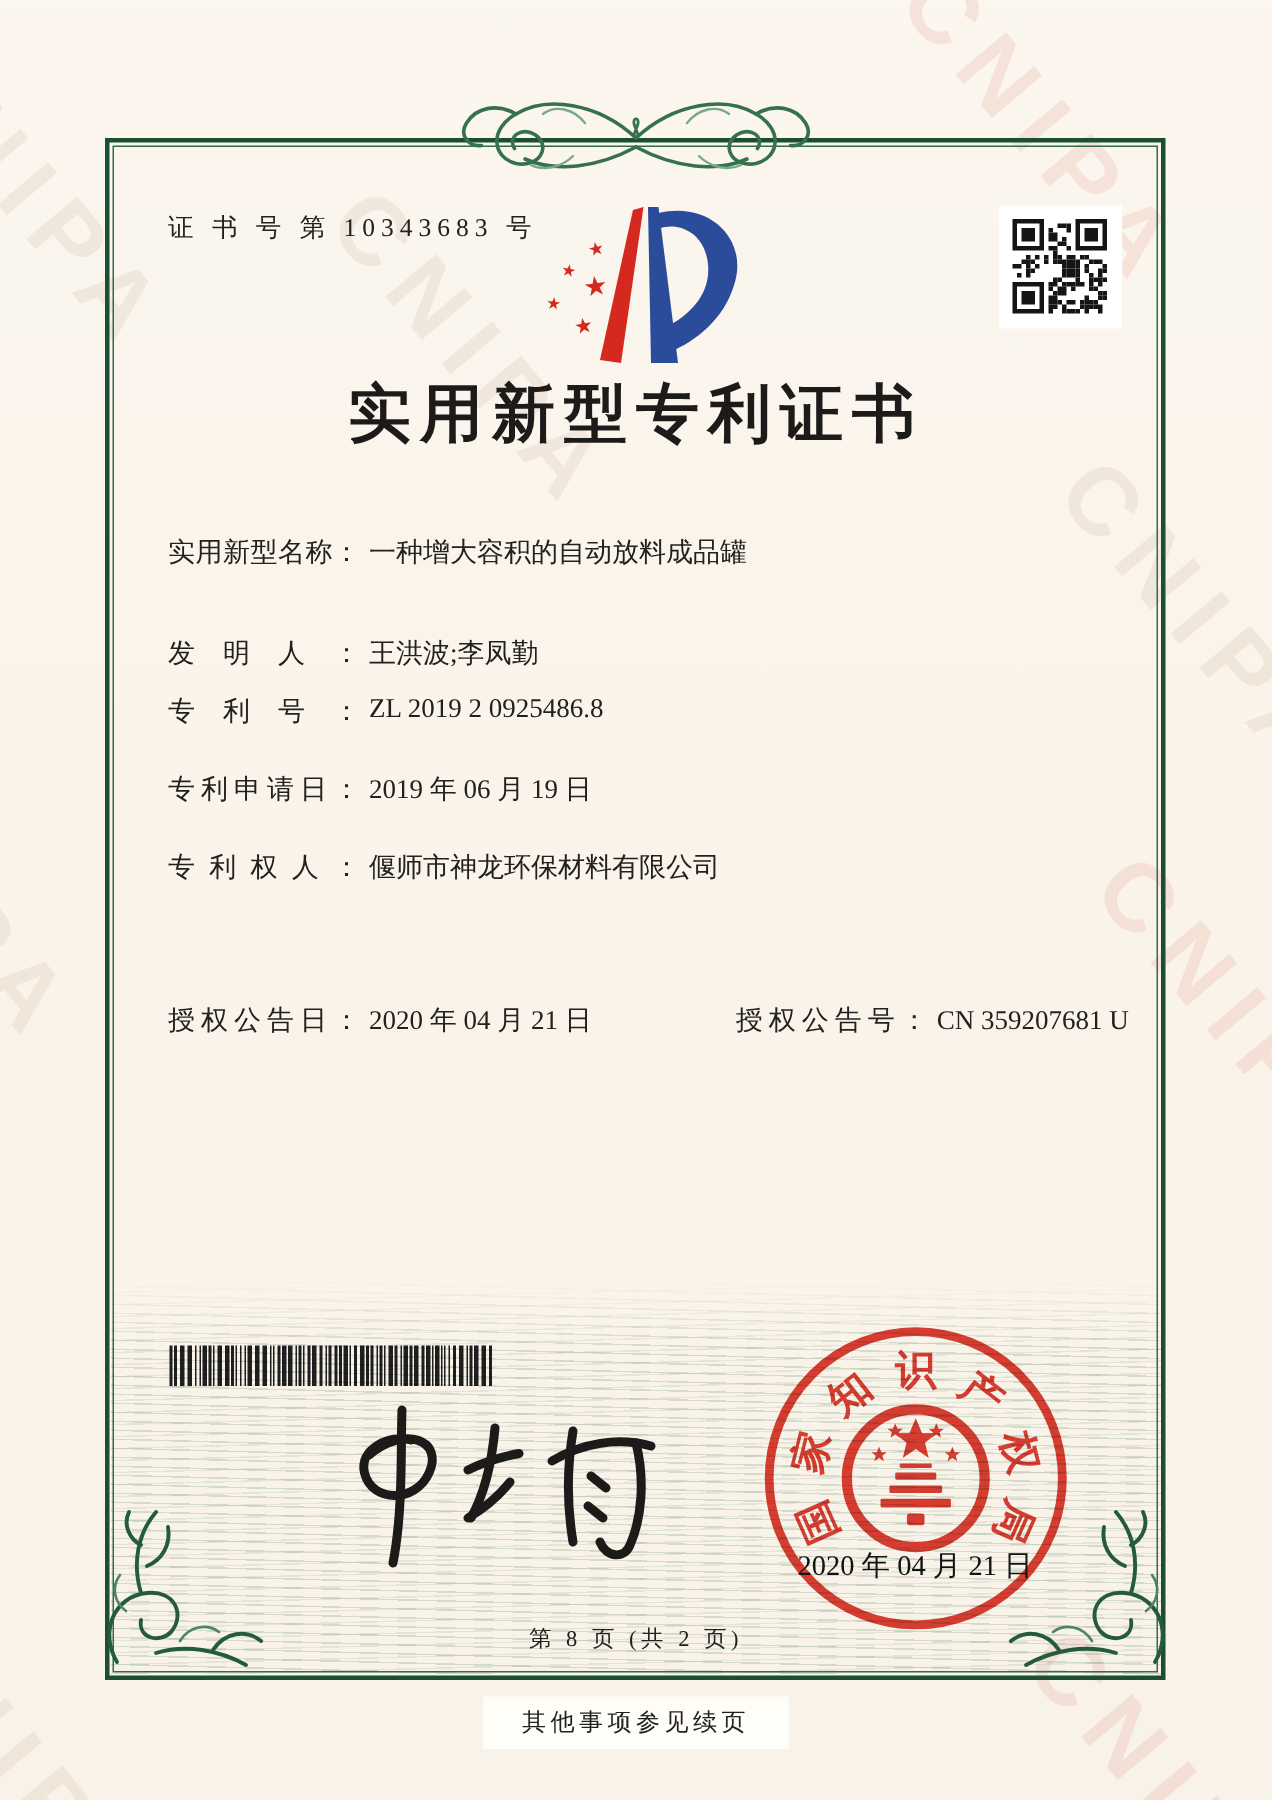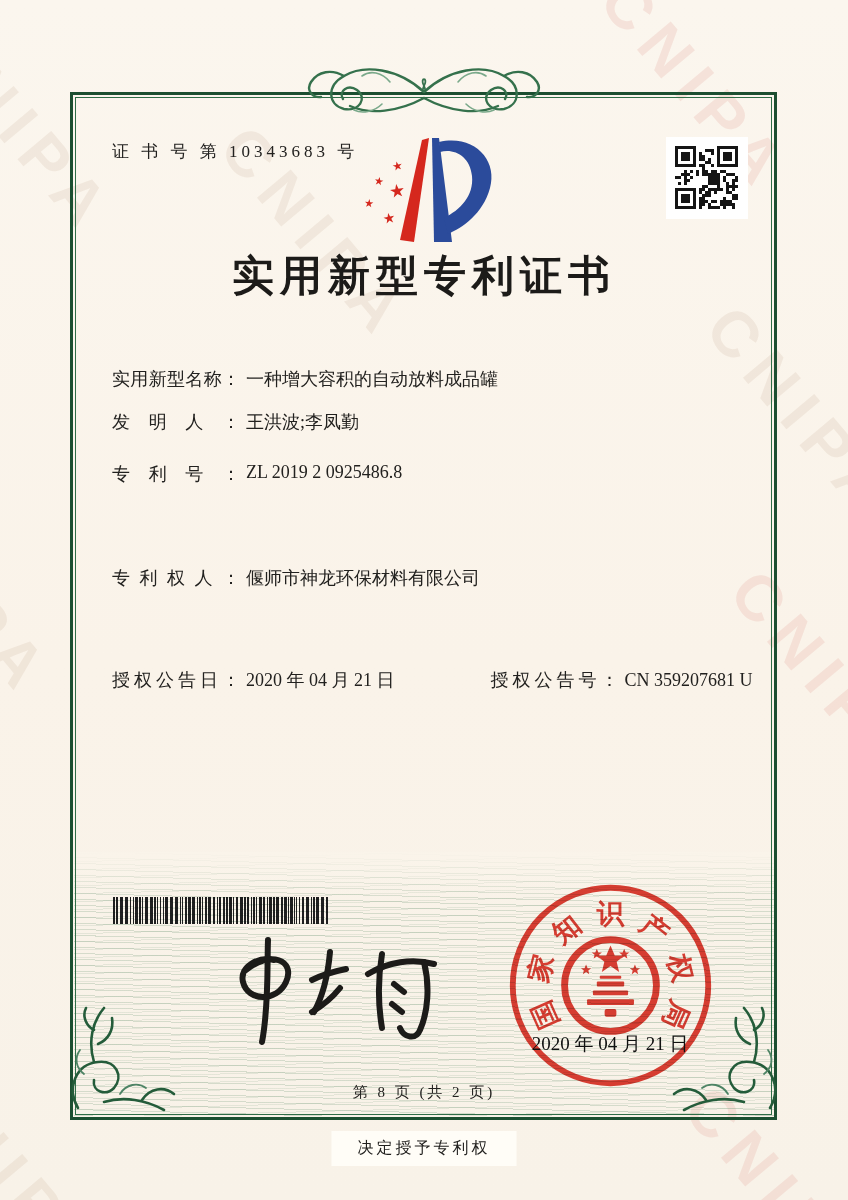--- a/index.html
+++ b/index.html
@@ -271,28 +271,31 @@
         <i style="left:36px;top:60px"></i>
         <i style="left:39px;top:60px"></i>
         <i style="left:42px;top:60px"></i>
         <i style="left:48px;top:60px"></i>
         <i style="left:57px;top:60px"></i>
       </div>
   </div>
 
   <div class="title">实用新型专利证书</div>
 
-  <div class="row" style="top:367px">
+  <div class="row" style="top:356px">
     <span class="lbl">实用新型名称：</span><span class="val">一种增大容积的自动放料成品罐</span>
   </div>
-  <div class="row" style="top:410px">
+  <div class="row" style="top:423px">
     <span class="lbl">发明人：</span><span class="val">王洪波;李凤勤</span>
   </div>
   <div class="row" style="top:462px">
     <span class="lbl">专利号：</span><span class="val">ZL 2019 2 0925486.8</span>
+  </div>
+  <div class="row" style="top:514px">
+    <span class="lbl">专利申请日：</span><span class="val">2019 年 06 月 19 日</span>
   </div>
   <div class="row" style="top:566px">
     <span class="lbl">专利权人：</span><span class="val">偃师市神龙环保材料有限公司</span>
   </div>
   <div class="row" style="top:668px">
     <span class="lbl">授权公告日：</span><span class="val">2020 年 04 月 21 日</span><span class="val2lbl">授权公告号：</span><span class="val">CN 359207681 U</span>
   </div>
 
   <div class="paras">
   </div>
@@ -415,15 +418,15 @@
         <rect x="92" y="115" width="36" height="5" rx="1"></rect>
         <rect x="86" y="124" width="48" height="6" rx="1"></rect>
         <rect x="99" y="100" width="22" height="3" rx="1"></rect>
         <rect x="104" y="134" width="12" height="8" rx="2"></rect>
       </g>
     </g>
   </svg>
   <div class="sealdate">2020 年 04 月 21 日</div>
 
   <div class="pageinfo">第 8 页 (共 2 页)</div>
-  <div class="notebox">决定授予专利权</div>
+  <div class="notebox">其他事项参见续页</div>
 
 </div>
 
 </body></html>

